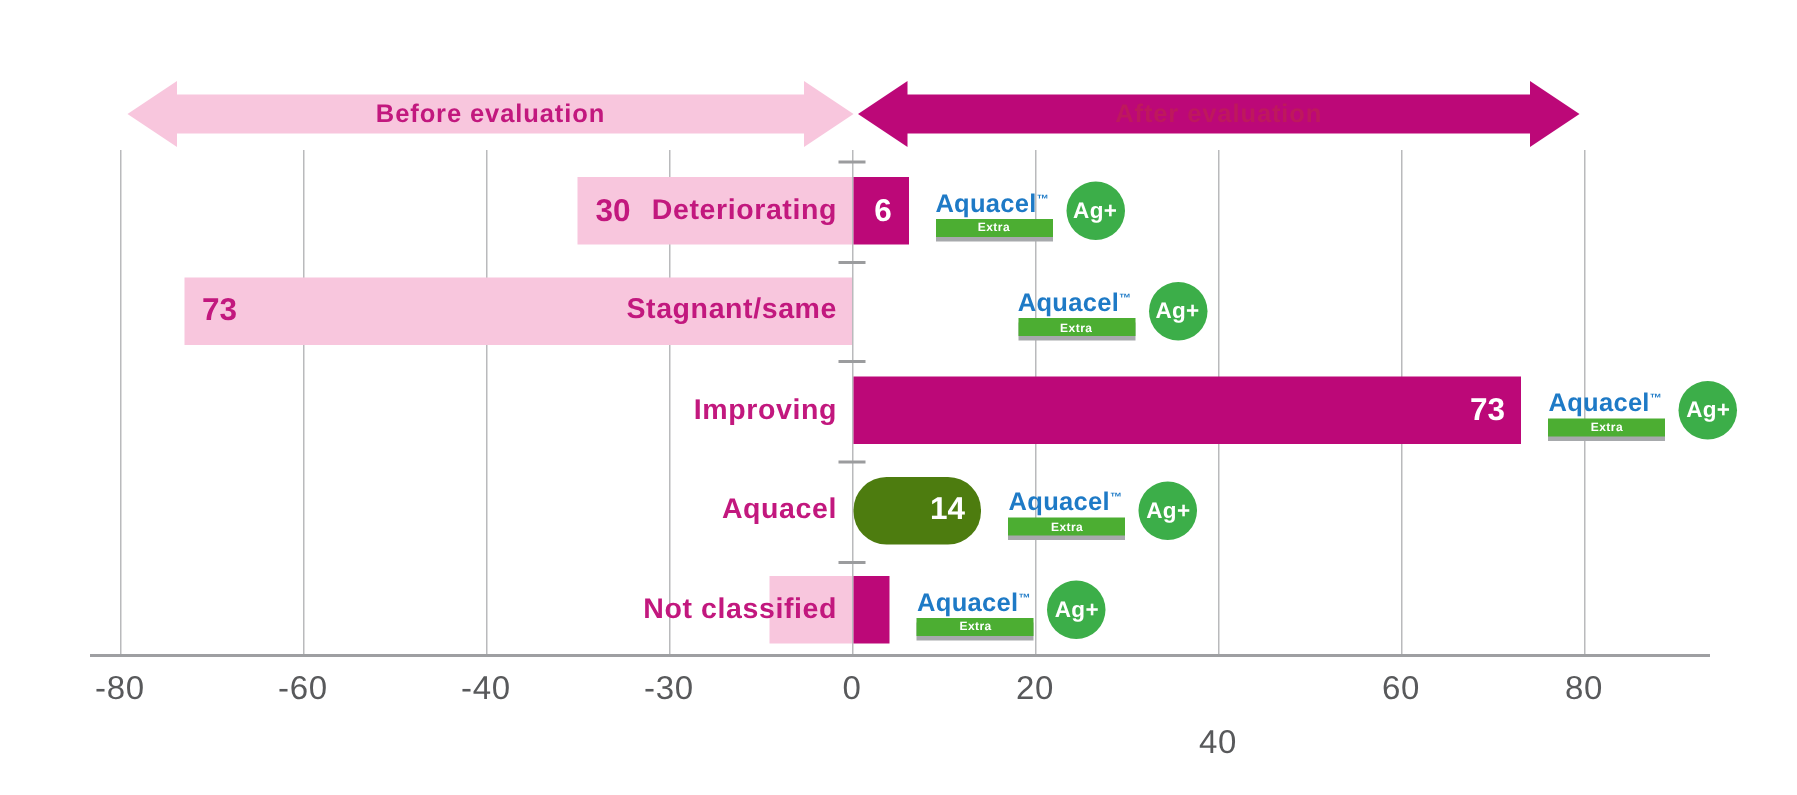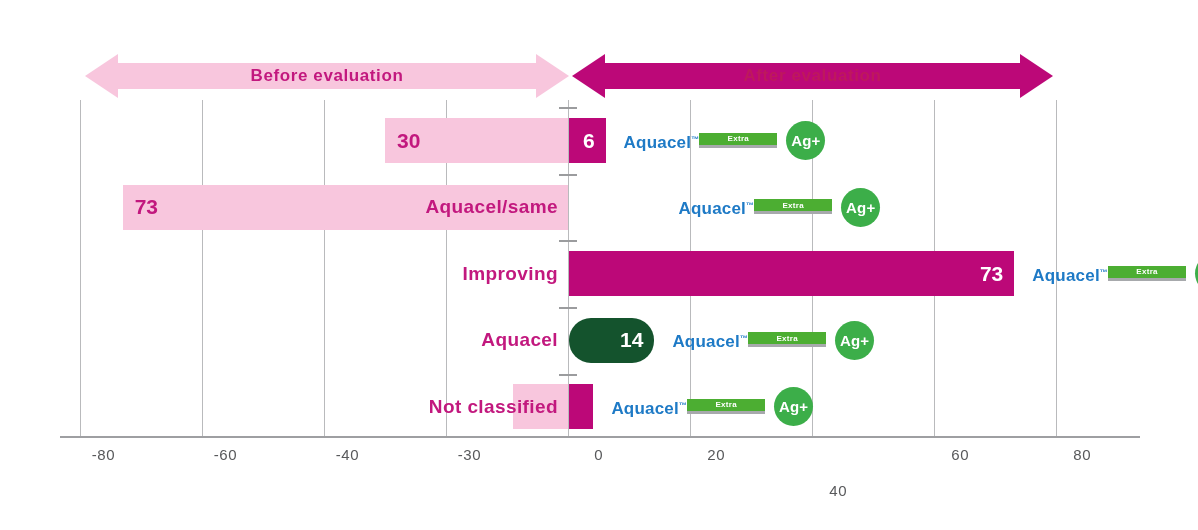--- a/index.html
+++ b/index.html
@@ -29,26 +29,26 @@
   .bar-before{background:var(--pink);padding-left:12px;z-index:1;}
   .bar-after{background:var(--magenta);justify-content:flex-end;padding-right:11px;z-index:1;}
   .val-before{color:var(--label-magenta);font-size:21px;font-weight:700;}
   .val-after{color:#ffffff;font-size:21px;font-weight:700;}
   .cat-label{position:absolute;left:0;width:558px;height:45px;display:flex;
       align-items:center;justify-content:flex-end;color:var(--label-magenta);
       font-size:19px;font-weight:700;letter-spacing:.4px;z-index:2;}
 
   
   .axis-line{position:absolute;left:60px;top:436px;width:1080px;height:2px;background:#9e9fa2;}
-  .tick-label{position:absolute;top:446px;width:70px;text-align:right;
-      color:var(--tick-text);font-size:15px;letter-spacing:.5px;}
+  .tick-label{position:absolute;top:446px;width:70px;text-align:center;
+      color:var(--tick-text);font-size:22px;letter-spacing:.5px;}
 
   
   .logo{position:absolute;height:45px;display:flex;align-items:center;gap:9px;z-index:2;}
-  .wordmark{display:flex;align-items:flex-start;}
+  .wordmark{display:flex;flex-direction:column;align-items:flex-start;}
   .brand{color:var(--logo-blue);font-weight:700;font-size:17px;letter-spacing:.2px;line-height:17px;}
   .brand sup{font-size:8px;vertical-align:6px;}
   .extra-banner{margin-top:2px;width:78px;height:12px;background:var(--banner-green);
       box-shadow:0 3px 0 0 #a7a9ac;display:flex;align-items:center;justify-content:center;}
   .extra-banner span{color:#fff;font-size:8px;font-weight:700;letter-spacing:.3px;}
   .badge{width:39px;height:39px;border-radius:50%;background:var(--badge-green);
       color:#fff;display:flex;align-items:center;justify-content:center;
       font-weight:700;font-size:15px;letter-spacing:.2px;}
 </style>
 </head>
@@ -81,36 +81,37 @@
       <div class="gridline" style="left: 933.5px;"></div>
       <div class="gridline" style="left: 1055.5px;"></div>
       <div class="zerotick" style="left: 559px; top: 7.2px;"></div>
       <div class="zerotick" style="left: 559px; top: 73.8px;"></div>
       <div class="zerotick" style="left: 559px; top: 140.4px;"></div>
       <div class="zerotick" style="left: 559px; top: 207px;"></div>
       <div class="zerotick" style="left: 559px; top: 273.6px;"></div>
       <div class="row-bar bar-before" style="left: 385px; width: 183px; top: 18px; background: rgb(248, 198, 221);">
         <span class="val-before">30</span>
       </div>
+      <div class="cat-label" style="top: 18px;">Deteriorating</div>
       <div class="row-bar bar-after" style="left: 569px; width: 36.6px; top: 18px; background: rgb(188, 8, 120);">
         <span class="val-after">6</span>
       </div>
       <div class="logo" style="left: 623.6px; top: 18px;">
         <div class="wordmark">
           <div class="brand"><span>Aquacel</span><sup>™</sup></div>
           <div class="extra-banner">
             <span>Extra</span>
           </div>
         </div>
         <div class="badge">Ag+</div>
       </div>
       <div class="row-bar bar-before" style="left: 122.7px; width: 445.3px; top: 84.6px; background: rgb(248, 198, 221);">
         <span class="val-before">73</span>
       </div>
-      <div class="cat-label" style="top: 84.6px;">Aquacel/same</div>
+      <div class="cat-label" style="top: 84.6px;">Stagnant/same</div>
       <div class="logo" style="left: 678.5px; top: 84.6px;">
         <div class="wordmark">
           <div class="brand"><span>Aquacel</span><sup>™</sup></div>
           <div class="extra-banner">
             <span>Extra</span>
           </div>
         </div>
         <div class="badge">Ag+</div>
       </div>
       <div class="cat-label" style="top: 151.2px;">Improving</div>
@@ -120,21 +121,21 @@
       <div class="logo" style="left: 1032.3px; top: 151.2px;">
         <div class="wordmark">
           <div class="brand"><span>Aquacel</span><sup>™</sup></div>
           <div class="extra-banner">
             <span>Extra</span>
           </div>
         </div>
         <div class="badge">Ag+</div>
       </div>
       <div class="cat-label" style="top: 217.8px;">Aquacel</div>
-      <div class="row-bar bar-after" style="left: 569px; width: 85.4px; top: 217.8px; background: #14532d; border-radius: 22px;">
+      <div class="row-bar bar-after" style="left: 569px; width: 85.4px; top: 217.8px; background: #4d7c0f; border-radius: 22px;">
         <span class="val-after">14</span>
       </div>
       <div class="logo" style="left: 672.4px; top: 217.8px;">
         <div class="wordmark">
           <div class="brand"><span>Aquacel</span><sup>™</sup></div>
           <div class="extra-banner">
             <span>Extra</span>
           </div>
         </div>
         <div class="badge">Ag+</div>

